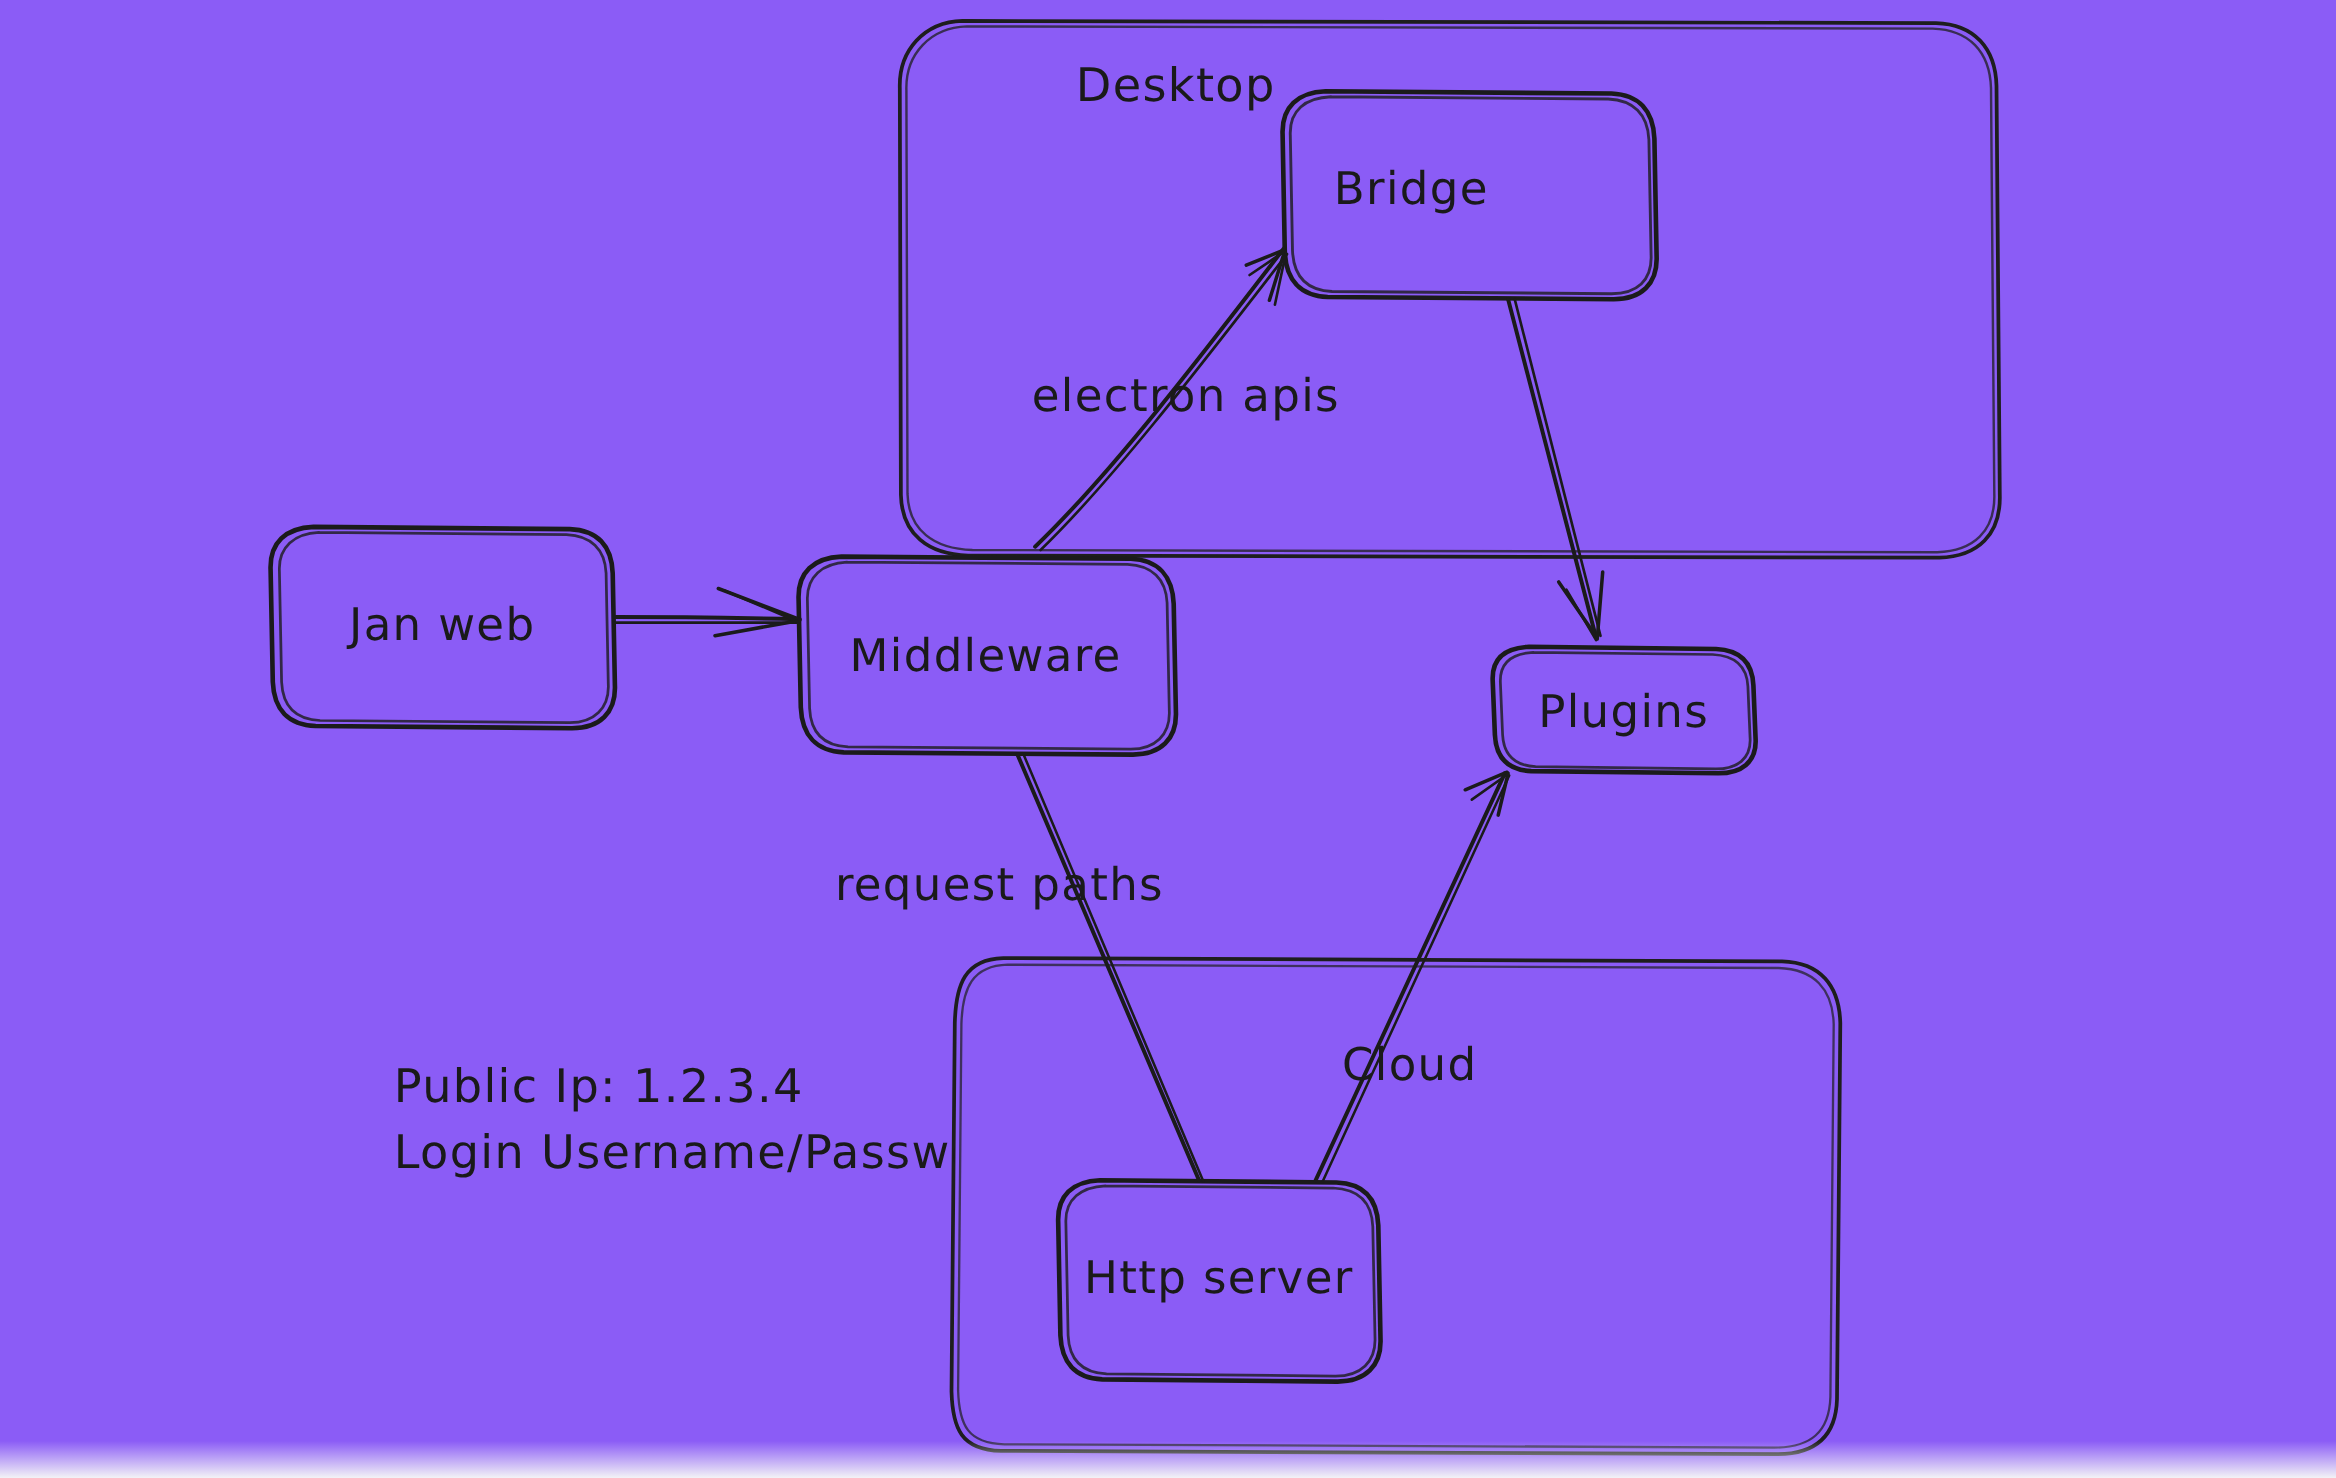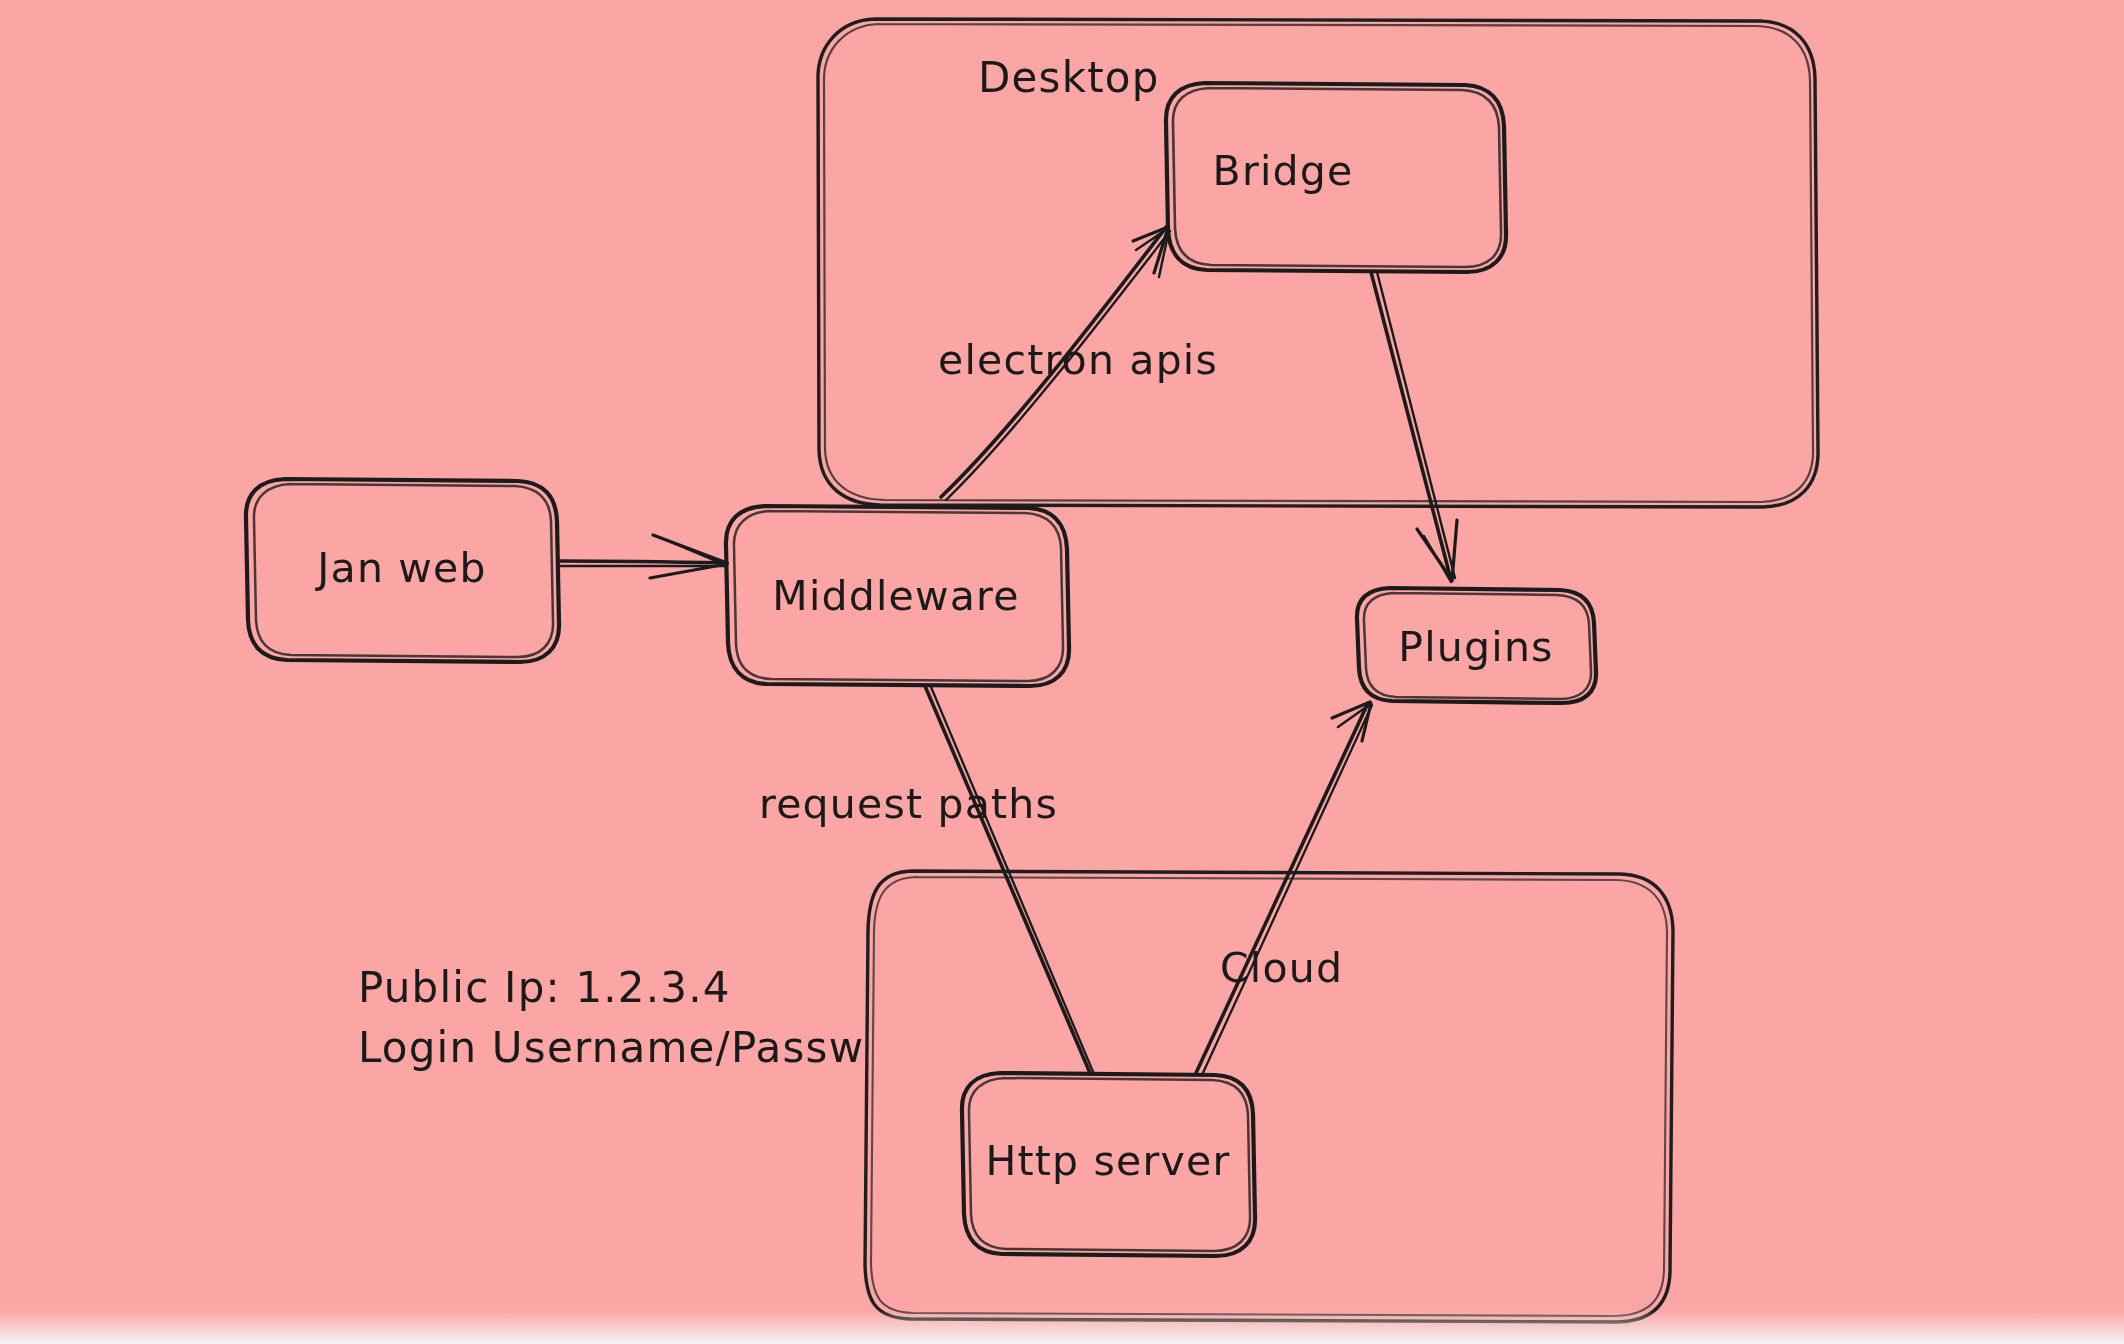--- a/index.html
+++ b/index.html
@@ -10,21 +10,21 @@
   body {
     width: 2124px;
     height: 1344px;
     overflow: hidden;
     font-family: "DejaVu Sans", sans-serif;
   }
   #canvas {
     position: relative;
     width: 2124px;
     height: 1344px;
-    background: #fca5a5;
+    background: #8b5cf6;
   }
   #bottom-fade {
     position: absolute;
     left: 0;
     bottom: 0;
     width: 2124px;
     height: 34px;
     background: linear-gradient(to bottom, rgba(255,255,255,0) 0%, rgba(244,244,246,1) 100%);
     pointer-events: none;
   }

